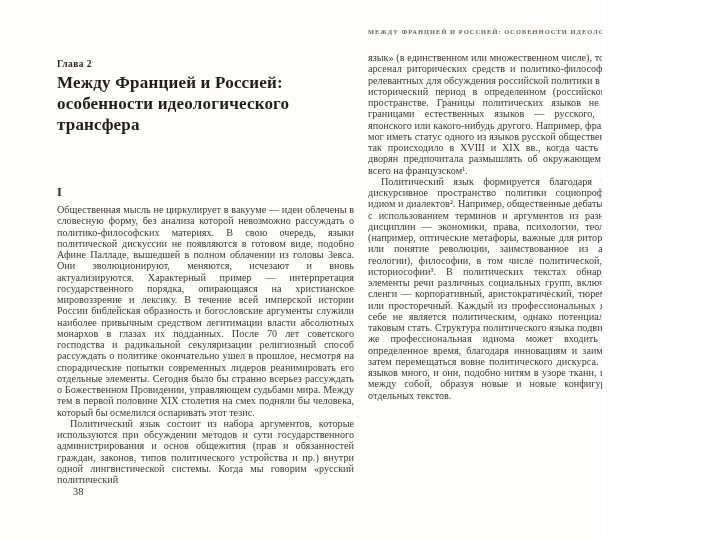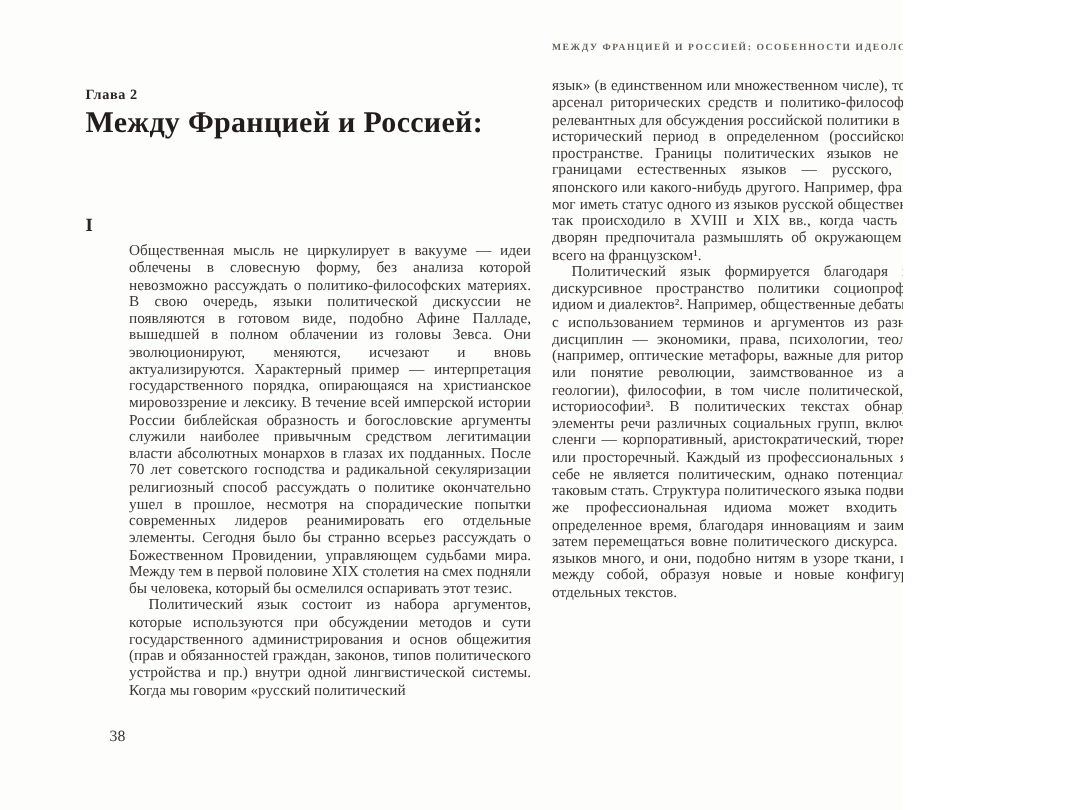--- a/index.html
+++ b/index.html
@@ -26,21 +26,21 @@
 
   .chapter-label {
     margin-top: 59px;
     font-size: 9.5px;
     font-weight: 700;
     letter-spacing: 0.4px;
     color: #2a2522;
   }
   .chapter-title {
     margin-top: 3px;
-    font-size: 20px;
+    font-size: 17px;
     line-height: 21px;
     font-weight: 700;
     letter-spacing: 0.2px;
     color: #211d1a;
   }
   .section-heading {
     margin-top: 50px;
     font-size: 12.5px;
     font-weight: 700;
     color: #2a2522;
@@ -48,21 +48,21 @@
   .running-header {
     margin-top: 28px;
     font-size: 6.4px;
     font-weight: 700;
     letter-spacing: 1.05px;
     white-space: nowrap;
     color: #6b6259;
     text-align: center;
   }
   .body { text-align: justify; }
-  .page-left  .body { margin-top: 4px; margin-left: 29px; }
+  .page-left  .body { margin-top: 4px; }
   .page-right .body { margin-top: 17px; }
   .body p {
     margin: 0;
     font-size: 10.2px;
     line-height: 11.25px;
     word-spacing: -0.2px;
   }
   .body p.indent { text-indent: 13px; }
 
   .page-number {
@@ -77,20 +77,22 @@
 </head>
 <body>
 
 <div class="spread">
 
   <div class="page page-left">
     <div class="chapter-label">Глава 2</div>
 
     <div class="chapter-title">
       <div>Между Францией и Россией:</div>
+      <div>особенности идеологического</div>
+      <div>трансфера</div>
     </div>
 
     <div class="section-heading">I</div>
 
     <div class="body">
       <p>Общественная мысль не циркулирует в вакууме — идеи облечены в словесную форму, без анализа которой невозможно рассуждать о политико-философских материях. В свою очередь, языки политической дискуссии не появляются в готовом виде, подобно Афине Палладе, вышедшей в полном облачении из головы Зевса. Они эволюционируют, меняются, исчезают и вновь актуализируются. Характерный пример — интерпретация государственного порядка, опирающаяся на христианское мировоззрение и лексику. В течение всей имперской истории России библейская образность и богословские аргументы служили наиболее привычным средством легитимации власти абсолютных монархов в глазах их подданных. После 70 лет советского господства и радикальной секуляризации религиозный способ рассуждать о политике окончательно ушел в прошлое, несмотря на спорадические попытки современных лидеров реанимировать его отдельные элементы. Сегодня было бы странно всерьез рассуждать о Божественном Провидении, управляющем судьбами мира. Между тем в первой половине XIX столетия на смех подняли бы человека, который бы осмелился оспаривать этот тезис.</p>
       <p class="indent">Политический язык состоит из набора аргументов, которые используются при обсуждении методов и сути государственного администрирования и основ общежития (прав и обязанностей граждан, законов, типов политического устройства и пр.) внутри одной лингвистической системы. Когда мы говорим «русский политический</p>
     </div>
 
     <div class="page-number">38</div>

